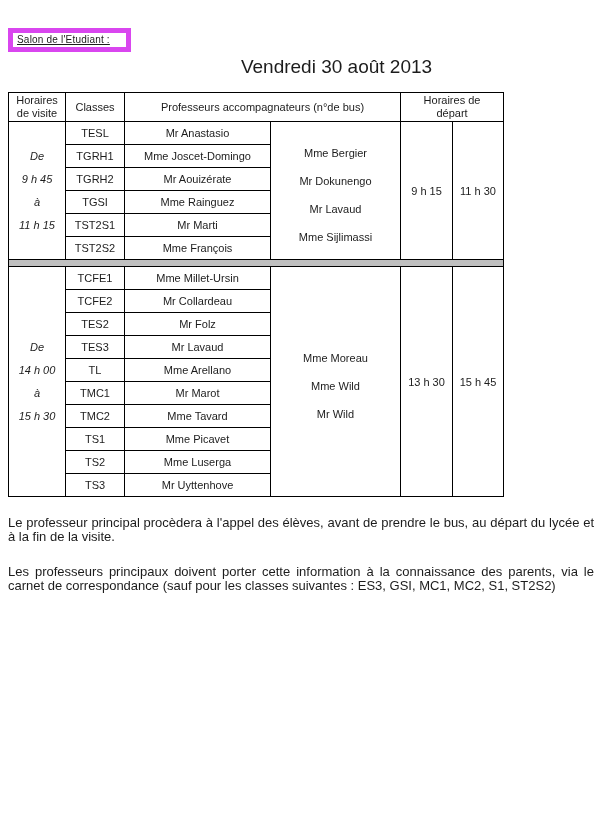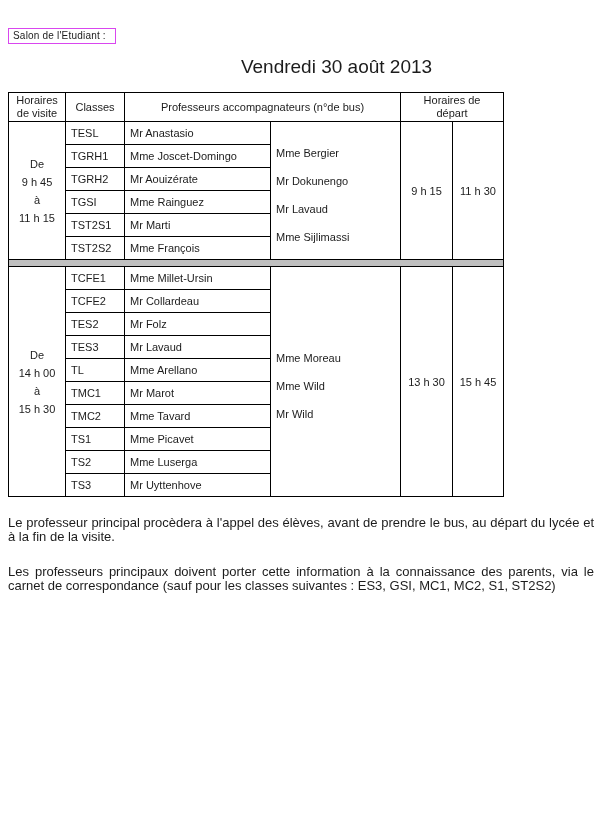--- a/index.html
+++ b/index.html
@@ -2,40 +2,40 @@
 <html><head>
 <meta charset="utf-8">
 <style>
   html,body { margin:0; padding:0; background:#ffffff; }
   .page {
     position:relative; width:601px; height:822px; background:#ffffff;
     font-family:"Liberation Sans", sans-serif; color:#1c1c1c; overflow:hidden;
   }
   .stamp-box {
     position:absolute; left:8px; top:28px;
-    border:1px solid #d946ef; padding:1px 9px 2px 4px;
-    font-size:10px; letter-spacing:0.2px;
+    border:5px solid #d946ef; padding:1px 16px 2px 4px;
+    font-size:10px; letter-spacing:0.2px;text-decoration:underline;
   }
   .doc-title {
     position:absolute; left:0; top:56px; width:601px;
     text-align:center; font-size:19px; font-weight:400;margin-left:36px;
   }
   table.schedule {
     position:absolute; left:8px; top:92px; width:495px;
     border-collapse:collapse; table-layout:fixed;
   }
   .schedule th, .schedule td {
     border:1px solid #000; font-size:11px; font-weight:400;
-    padding:0 5px; vertical-align:middle; overflow:hidden;
+    padding:0 5px; vertical-align:middle; overflow:hidden;text-align:center;
   }
   .schedule thead th { text-align:center; height:28px; line-height:13px; }
   .schedule tbody td { height:22px; }
   .pre { white-space:pre-line; }
   .center { text-align:center; }
-  .time-cell { line-height:18px; }
+  .time-cell { line-height:23px;font-style:italic; }
   .class-cell { padding-left:5px; }
   .prof-cell { padding-left:6px;margin-left:28px; }
   .names-cell { padding-left:7px; }
   .names-cell div { line-height:20px;margin-top:8px; }
   tbody.sep td { height:6px; padding:0; }
   .text-block {
     position:absolute; left:8px; top:516px; width:586px;
     font-size:13px; line-height:14px; text-align:justify;
   }
   .text-block p { margin:0 0 14px 0; }

